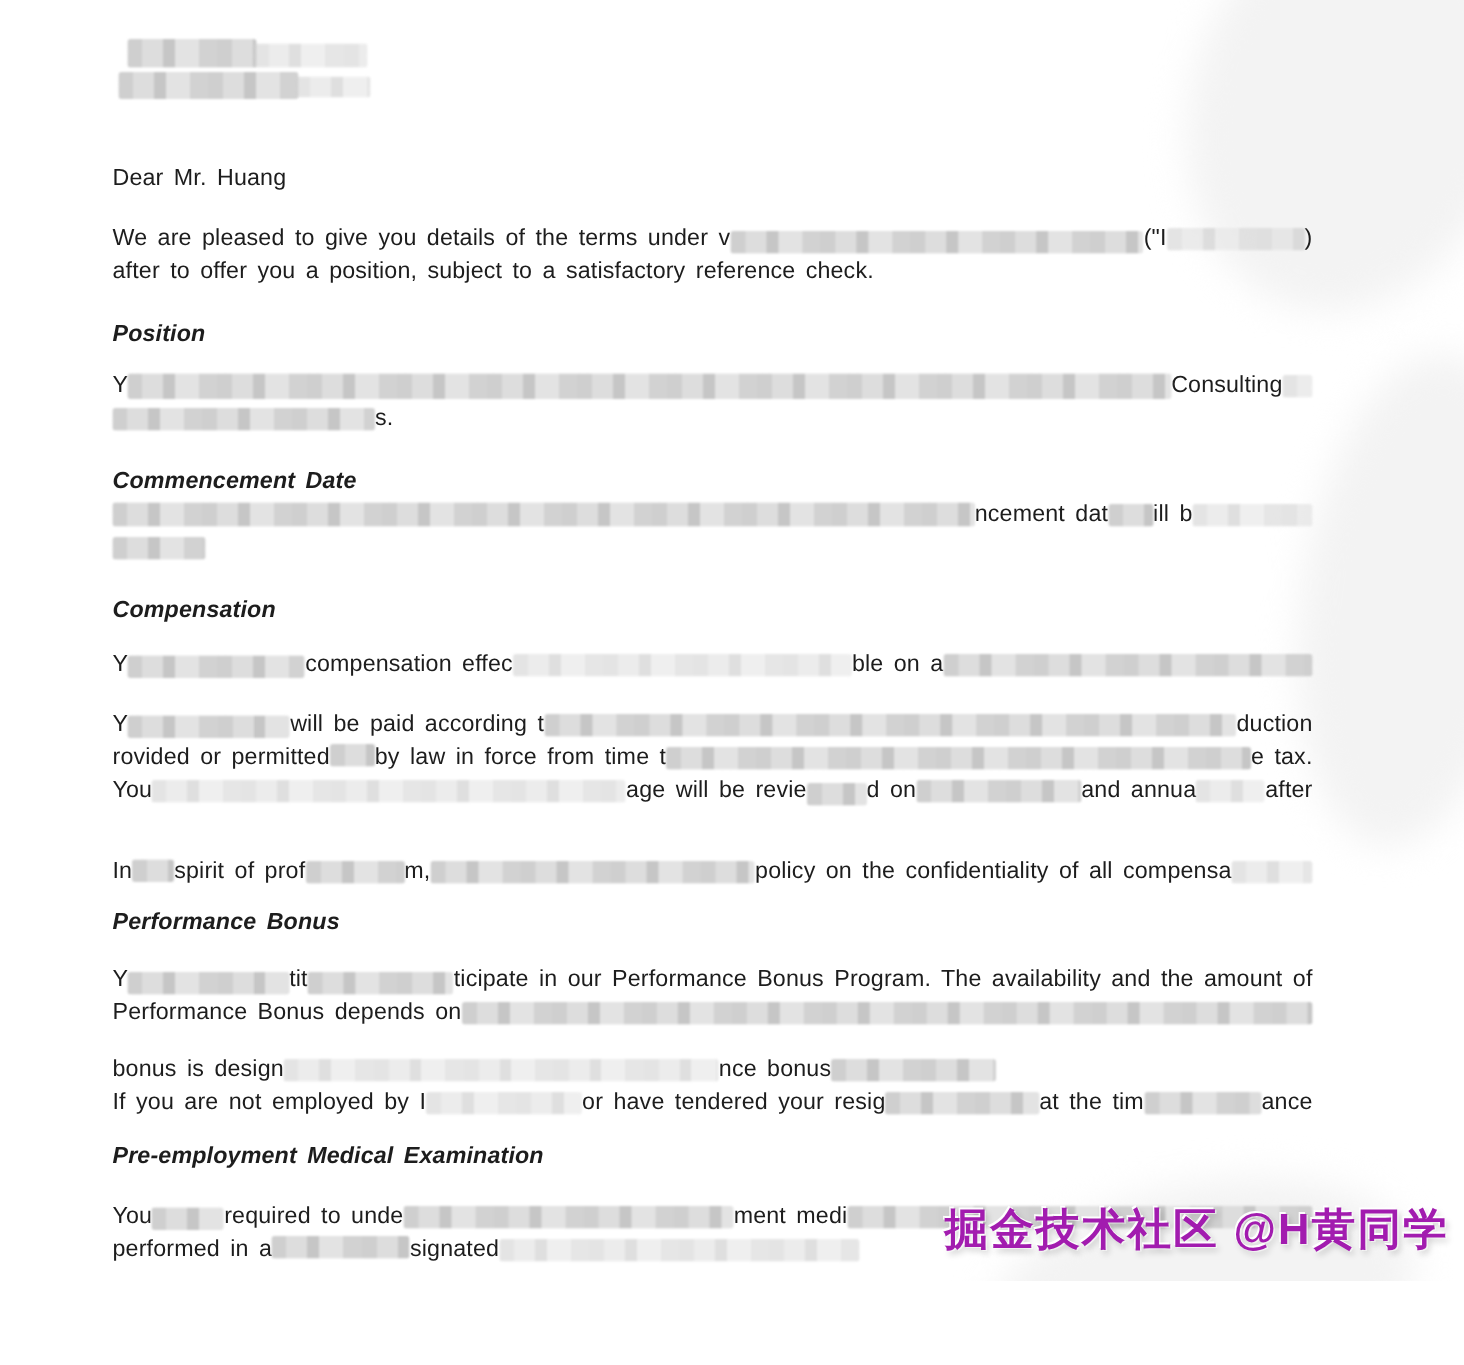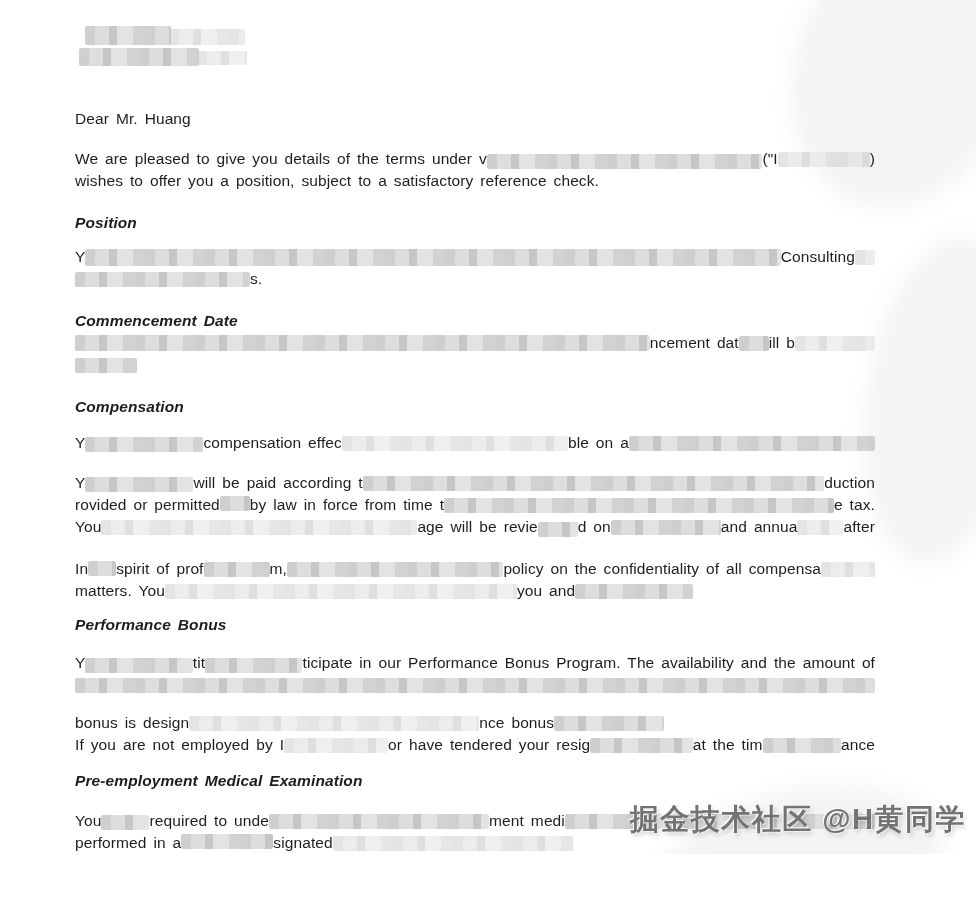--- a/index.html
+++ b/index.html
@@ -17,21 +17,21 @@
   .tx{flex:0 0 auto;}
   .rd{display:block;border-radius:2px;background-color:#d7d7d7;
       background-image:
         repeating-linear-gradient(90deg,#cfcfcf 0 10px,#dddddd 10px 24px,#c6c6c6 24px 32px,#e3e3e3 32px 48px,#d2d2d2 48px 60px),
         repeating-linear-gradient(180deg,rgba(255,255,255,.35) 0 3px,rgba(0,0,0,.05) 3px 7px);
       filter:blur(.6px);}
   .rd.light{opacity:.55;}
   .abs{position:absolute;}
   .addr{position:relative;}
   .watermark{position:absolute;right:10px;bottom:14px;z-index:3;font-size:29px;font-weight:700;
-      color:#737373;letter-spacing:1.5px;
+      color:#a21caf;letter-spacing:1.5px;
       text-shadow:-1px -1px 0 rgba(255,255,255,.95),1px 1px 0 rgba(255,255,255,.55),2px 3px 4px rgba(0,0,0,.18);}
 </style>
 </head>
 <body>
 
 <div class="page">
   <div class="sw s1"></div>
   <div class="sw s2"></div>
   <div class="sw s3"></div>
   <div id="content">
@@ -39,49 +39,48 @@
         <div class="rd abs" style="left: 10px; top: 2px; width: 86px; height: 19px;"></div>
         <div class="rd abs light" style="left: 94px; top: 5px; width: 76px; height: 16px;"></div>
         <div class="rd abs" style="left: 4px; top: 24px; width: 120px; height: 18px;"></div>
         <div class="rd abs light" style="left: 122px; top: 27px; width: 50px; height: 14px;"></div>
       </div>
       <div style="margin-top: 24px;">
         <div class="line"><span class="tx">Dear Mr. Huang</span></div>
       </div>
       <div style="margin-top: 18px;">
         <div class="line"><span class="tx">We are pleased to give you details of the terms under v</span><span class="rd" style="flex: 1 1 150px; height: 15px; transform: translateY(2px);"></span><span class="tx">("I</span><span class="rd light" style="flex: 0 0 92px; height: 15px;"></span><span class="tx">)</span></div>
-        <div class="line"><span class="tx">wishes to offer you a position, subject to a satisfactory reference check.</span></div>
+        <div class="line"><span class="tx">after to offer you a position, subject to a satisfactory reference check.</span></div>
       </div>
       <div class="line heading" style="margin-top: 20px;"><span class="tx">Position</span></div>
       <div style="margin-top: 12px;">
         <div class="line"><span class="tx">Y</span><span class="rd" style="flex: 1 1 560px; height: 17px;"></span><span class="tx">Consulting</span><span class="rd light" style="flex: 0 0 20px; height: 15px;"></span></div>
         <div class="line"><span class="rd" style="flex: 0 0 175px; height: 15px;"></span><span class="tx">s.</span></div>
       </div>
       <div class="line heading" style="margin-top: 20px;"><span class="tx">Commencement Date</span></div>
       <div style="">
         <div class="line"><span class="rd" style="flex: 1 1 500px; height: 16px;"></span><span class="tx">ncement dat</span><span class="rd" style="flex: 0 0 30px; height: 15px;"></span><span class="tx">ill b</span><span class="rd light" style="flex: 0 0 80px; height: 15px;"></span></div>
         <div class="line"><span class="rd" style="flex: 0 0 62px; height: 15px;"></span></div>
       </div>
       <div class="line heading" style="margin-top: 20px;"><span class="tx">Compensation</span></div>
       <div style="margin-top: 14px;">
         <div class="line"><span class="tx">Y</span><span class="rd" style="flex: 0 0 118px; height: 15px; transform: translateY(1px);"></span><span class="tx">compensation effec</span><span class="rd light" style="flex: 1 1 150px; height: 15px;"></span><span class="tx">ble on a</span><span class="rd" style="flex: 1 1 170px; height: 15px;"></span></div>
       </div>
       <div style="margin-top: 18px;">
         <div class="line"><span class="tx">Y</span><span class="rd" style="flex: 0 0 108px; height: 15px; transform: translateY(1px);"></span><span class="tx">will be paid according t</span><span class="rd" style="flex: 1 1 240px; height: 15px;"></span><span class="tx">duction</span></div>
         <div class="line"><span class="tx">rovided or permitted</span><span class="rd" style="flex: 0 0 30px; height: 15px; transform: translateY(-2px);"></span><span class="tx">by law in force from time t</span><span class="rd" style="flex: 1 1 180px; height: 15px;"></span><span class="tx">e tax.</span></div>
         <div class="line"><span class="tx">You</span><span class="rd light" style="flex: 1 1 120px; height: 15px;"></span><span class="tx">age will be revie</span><span class="rd" style="flex: 0 0 40px; height: 15px; transform: translateY(2px);"></span><span class="tx">d on</span><span class="rd" style="flex: 0 0 110px; height: 15px;"></span><span class="tx">and annua</span><span class="rd light" style="flex: 0 0 46px; height: 15px;"></span><span class="tx">after</span></div>
       </div>
-      <div style="margin-top: 20px;">
+      <div style="margin-top: 32px;">
         <div class="line"><span class="tx">In</span><span class="rd" style="flex: 0 0 28px; height: 15px; transform: translateY(-1px);"></span><span class="tx">spirit of prof</span><span class="rd" style="flex: 0 0 66px; height: 15px;"></span><span class="tx">m,</span><span class="rd" style="flex: 1 1 130px; height: 15px;"></span><span class="tx">policy on the confidentiality of all compensa</span><span class="rd light" style="flex: 0 0 54px; height: 15px;"></span></div>
-        <div class="line"><span class="tx">matters. You</span><span class="rd light" style="flex: 0 0 352px; height: 15px;"></span><span class="tx">you and</span><span class="rd" style="flex: 0 0 118px; height: 15px;"></span></div>
       </div>
       <div class="line heading" style="margin-top: 12px;"><span class="tx">Performance Bonus</span></div>
       <div style="margin-top: 16px;">
         <div class="line"><span class="tx">Y</span><span class="rd" style="flex: 1 1 40px; height: 15px; transform: translateY(2px);"></span><span class="tx">tit</span><span class="rd" style="flex: 1 1 30px; height: 15px; transform: translateY(2px);"></span><span class="tx">ticipate in our Performance Bonus Program. The availability and the amount of</span></div>
-        <div class="line"><span class="rd" style="flex: 1 1 170px; height: 15px;"></span></div>
+        <div class="line"><span class="tx">Performance Bonus depends on</span><span class="rd" style="flex: 1 1 170px; height: 15px;"></span></div>
       </div>
       <div style="margin-top: 16px;">
         <div class="line"><span class="tx">bonus is design</span><span class="rd light" style="flex: 0 0 290px; height: 15px;"></span><span class="tx">nce bonus</span><span class="rd" style="flex: 0 0 110px; height: 15px;"></span></div>
         <div class="line"><span class="tx">If you are not employed by I</span><span class="rd light" style="flex: 0 0 104px; height: 15px;"></span><span class="tx">or have tendered your resig</span><span class="rd" style="flex: 1 1 80px; height: 15px;"></span><span class="tx">at the tim</span><span class="rd" style="flex: 1 1 56px; height: 15px;"></span><span class="tx">ance</span></div>
       </div>
       <div class="line heading" style="margin-top: 14px;"><span class="tx">Pre-employment Medical Examination</span></div>
       <div style="margin-top: 18px;">
         <div class="line"><span class="tx">You</span><span class="rd" style="flex: 0 0 48px; height: 15px; transform: translateY(1px);"></span><span class="tx">required to unde</span><span class="rd" style="flex: 1 1 140px; height: 15px;"></span><span class="tx">ment medi</span><span class="rd" style="flex: 1 1 230px; height: 15px;"></span></div>
         <div class="line"><span class="tx">performed in a</span><span class="rd" style="flex: 0 0 92px; height: 15px; transform: translateY(-2px);"></span><span class="tx">signated</span><span class="rd light" style="flex: 0 0 240px; height: 15px;"></span></div>
       </div>

